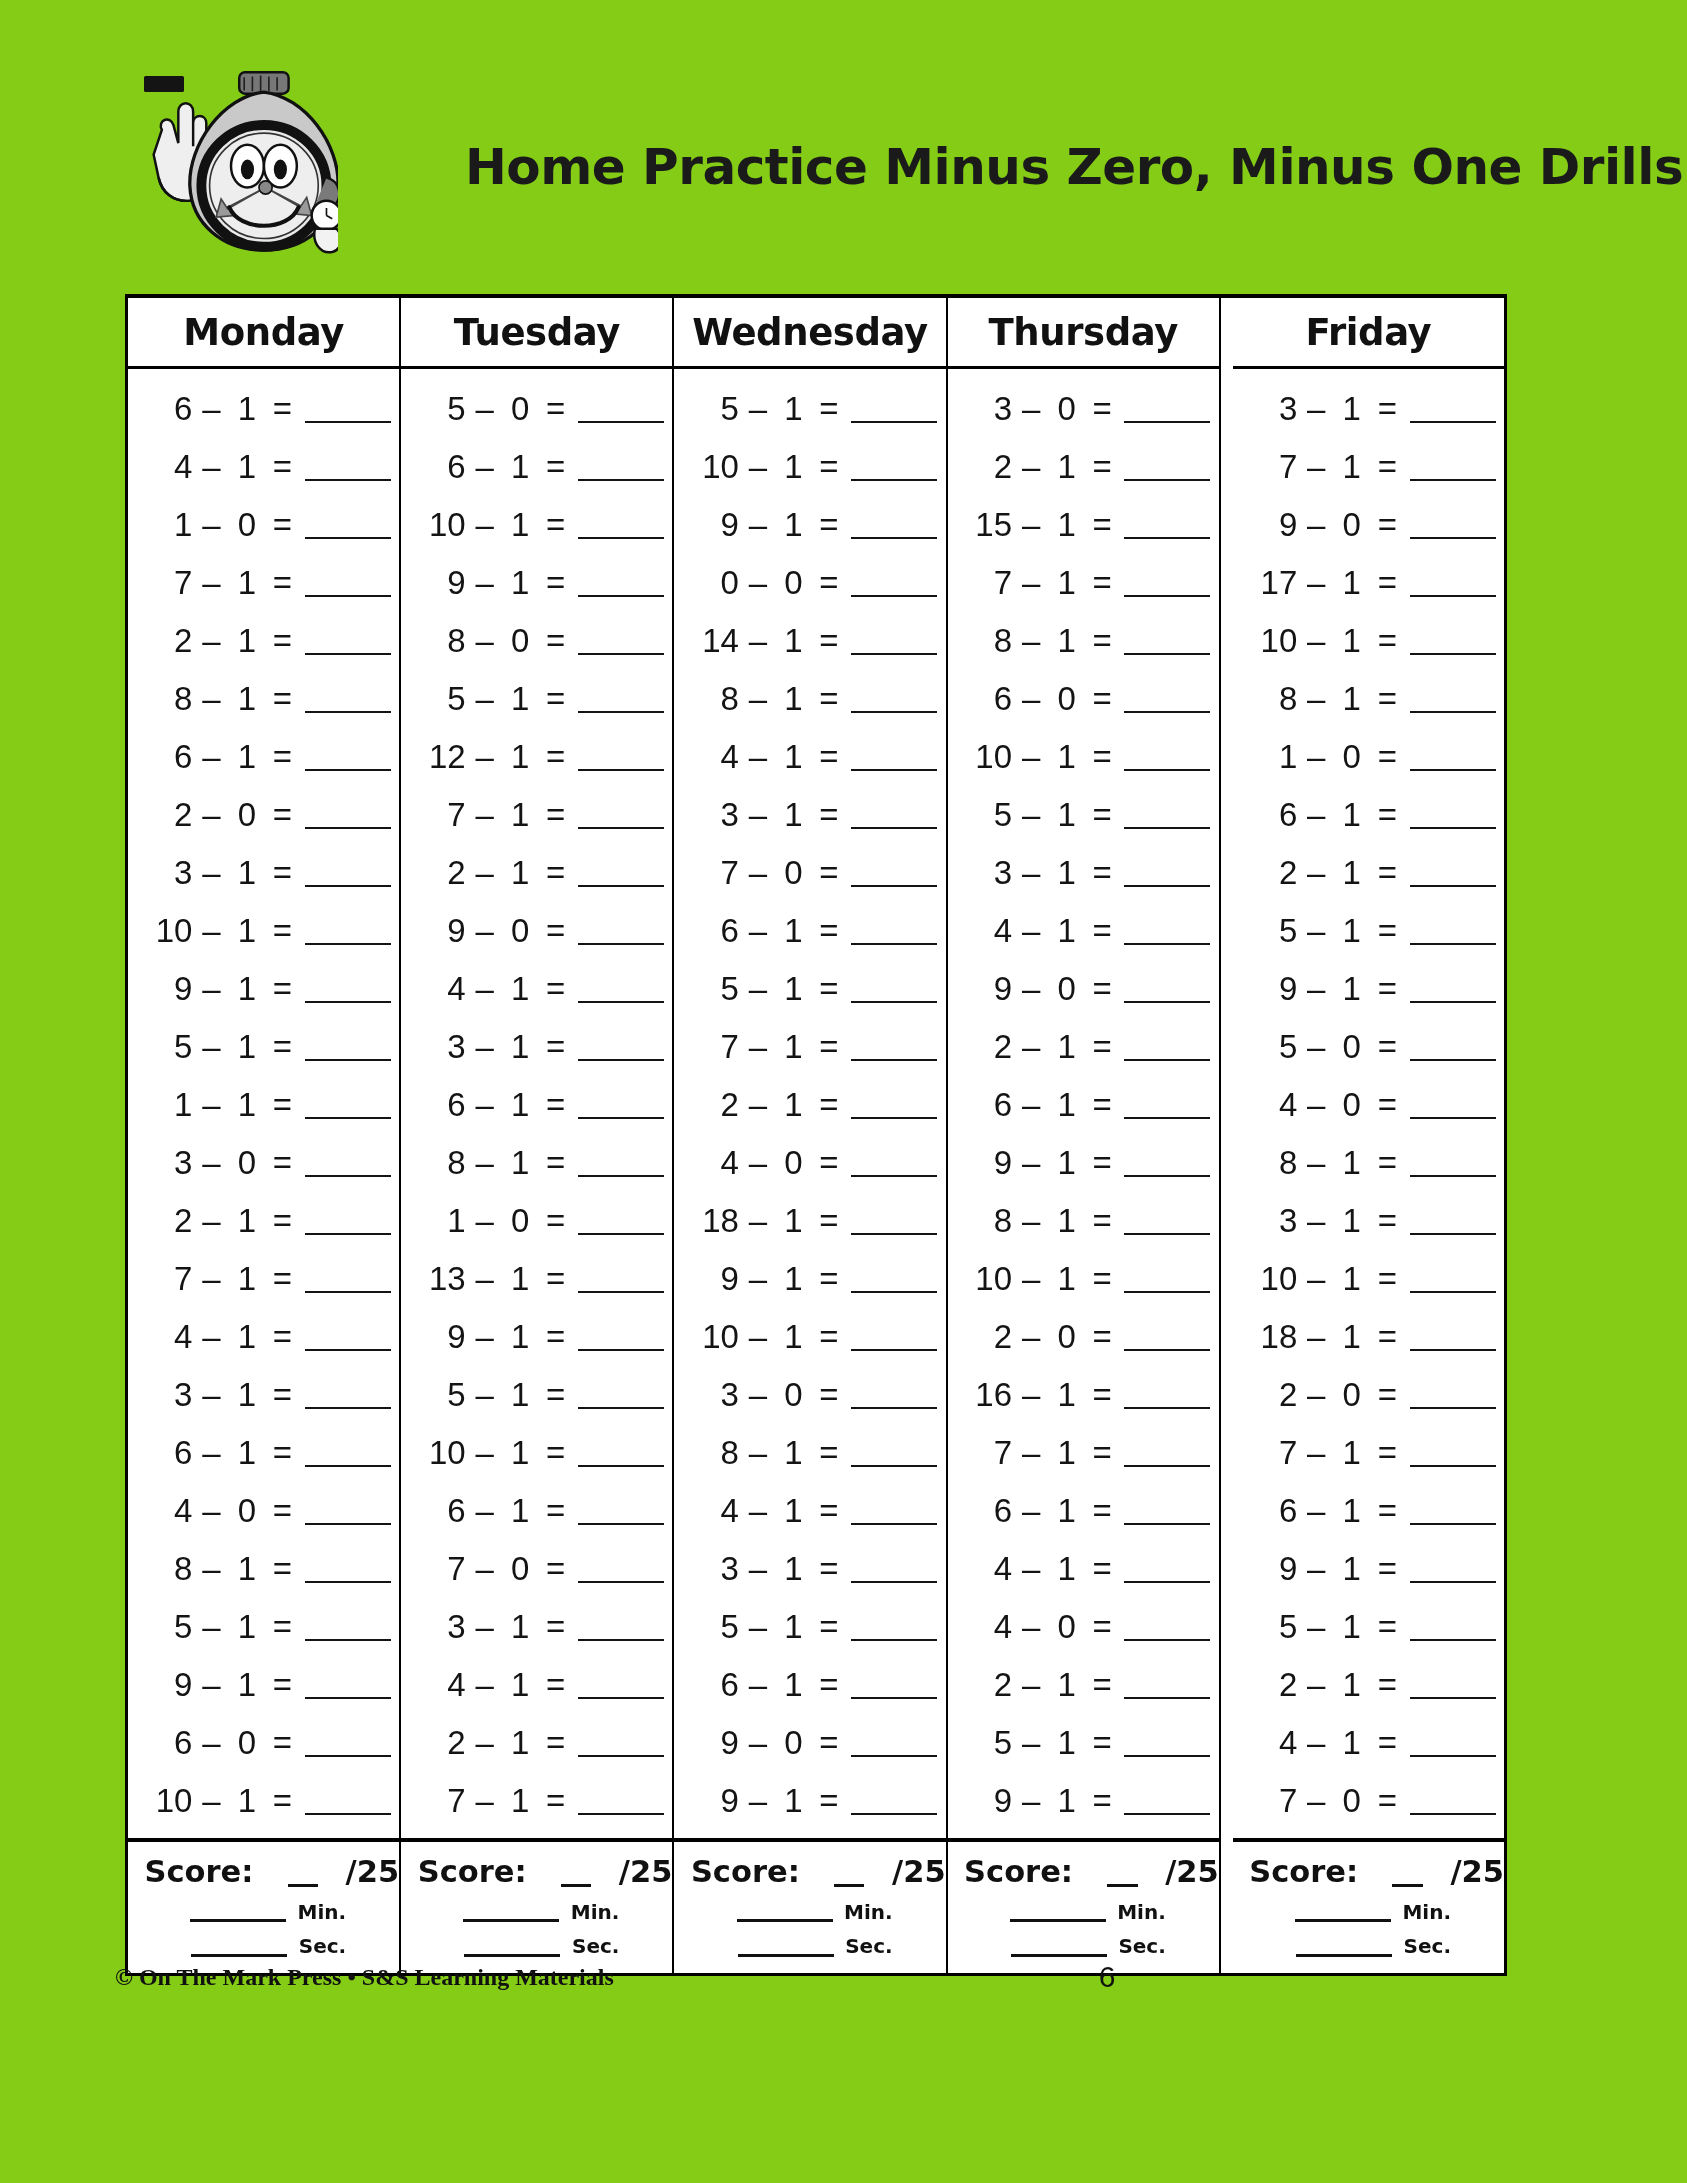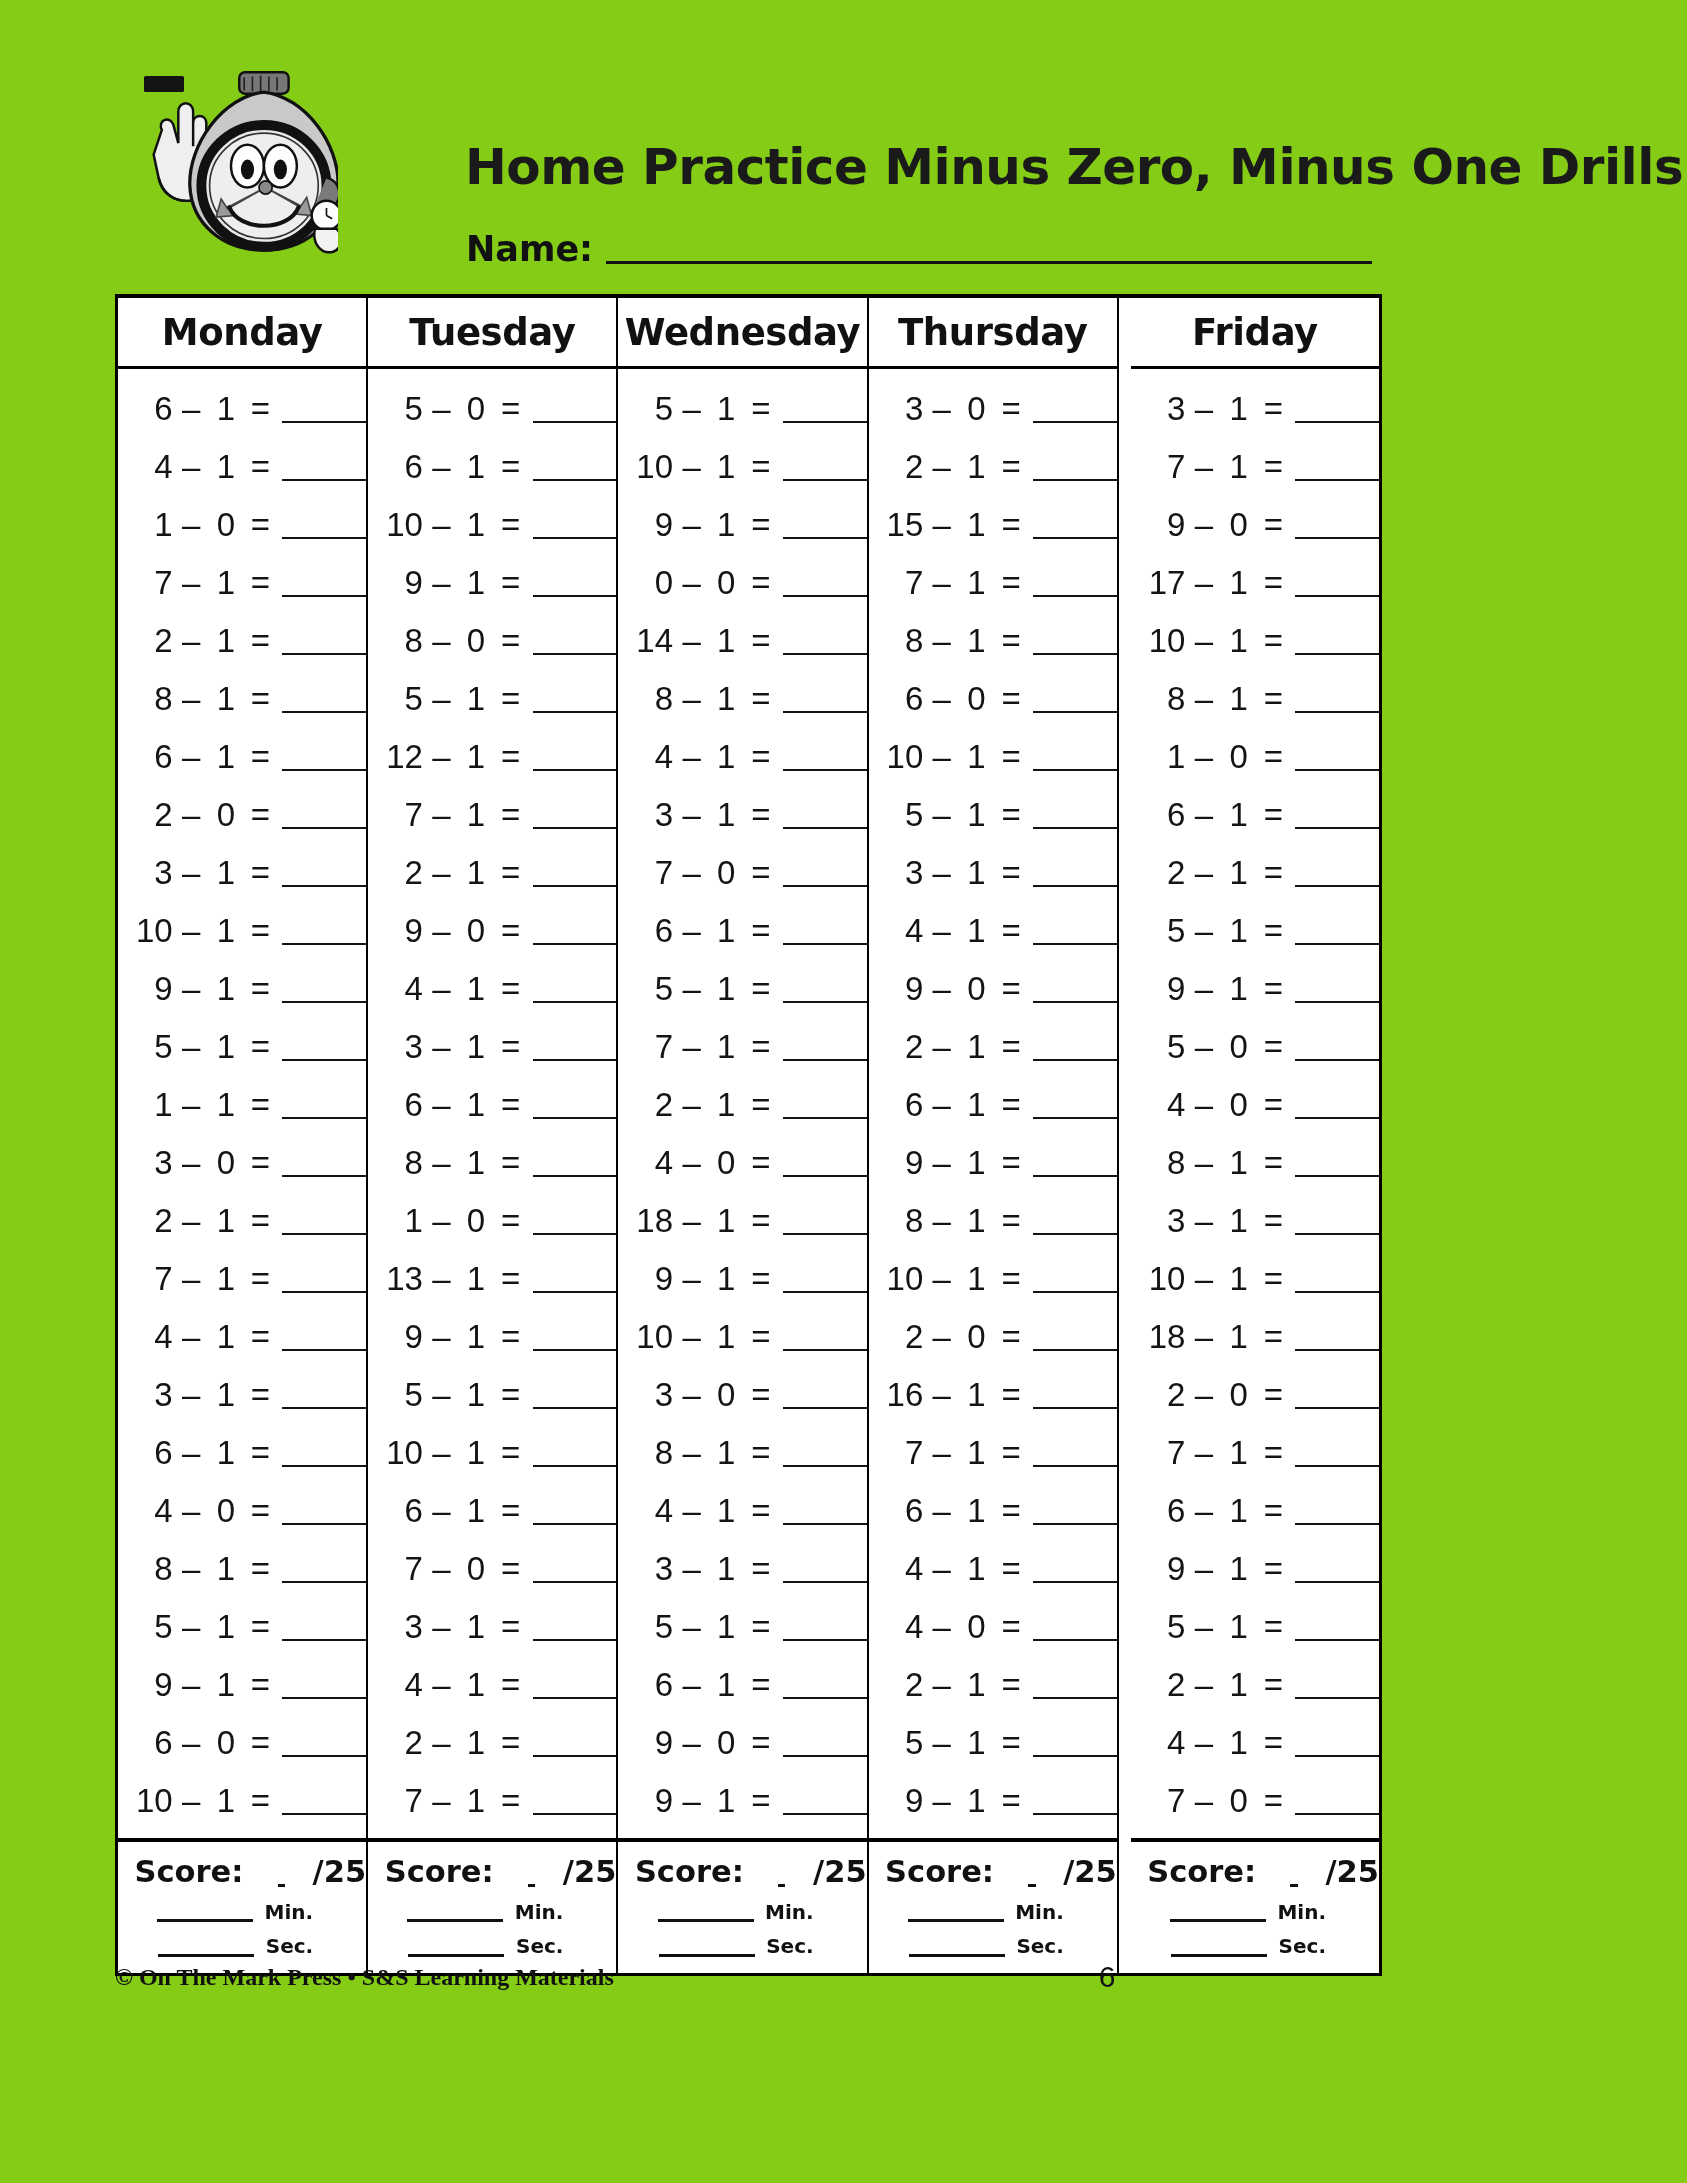--- a/index.html
+++ b/index.html
@@ -69,23 +69,23 @@
     width: 766px;
     height: 0;
     border-bottom: 3.3px solid #111;
     margin-left: 13px;
     margin-bottom: 3.3px;
   }
 
   
   .sheet {
     position: absolute;
-    left: 115px;
+    left: 125px;
     top: 294px;
-    width: 1267px;
+    width: 1382px;
     border: 3.3px solid #000;
     border-top-width: 4.1px;
     background: #fff;
   }
   .dayrow {
     display: flex;
     width: 100%;
   }
   .daycol {
     flex: 1 1 0;
@@ -252,24 +252,20 @@
       <path d="M128 186 C140 216 200 216 212 186" fill="none" stroke="#111" stroke-width="5" stroke-linecap="round"></path>
 
       <path d="M246 150 C262 154 266 172 256 184 C248 194 236 192 232 184" fill="#7a7a7a" stroke="#111" stroke-width="3"></path>
       <circle cx="246" cy="196" r="18" fill="#fff" stroke="#111" stroke-width="3"></circle>
       <path d="M246 196 L246 187 M246 196 L253 200" stroke="#111" stroke-width="2"></path>
       <path d="M232 212 C228 230 240 244 254 240 C266 236 266 220 258 212 Z" fill="#f2f2f2" stroke="#111" stroke-width="3"></path>
     </svg>
 
     <div class="title">Home Practice Minus Zero, Minus One Drills</div>
 
-    <div class="name-row">
-      <span class="name-label">Name:</span>
-      <span class="name-rule"></span>
-    </div>
   </div>
 
   <div class="sheet">
     <div class="dayrow" id="daycols">
         <div class="daycol">
           <div class="dayhead">Monday</div>
           <div class="headsep"></div>
           <div class="problems">
             <div class="prob">
               <span class="a">6</span>

